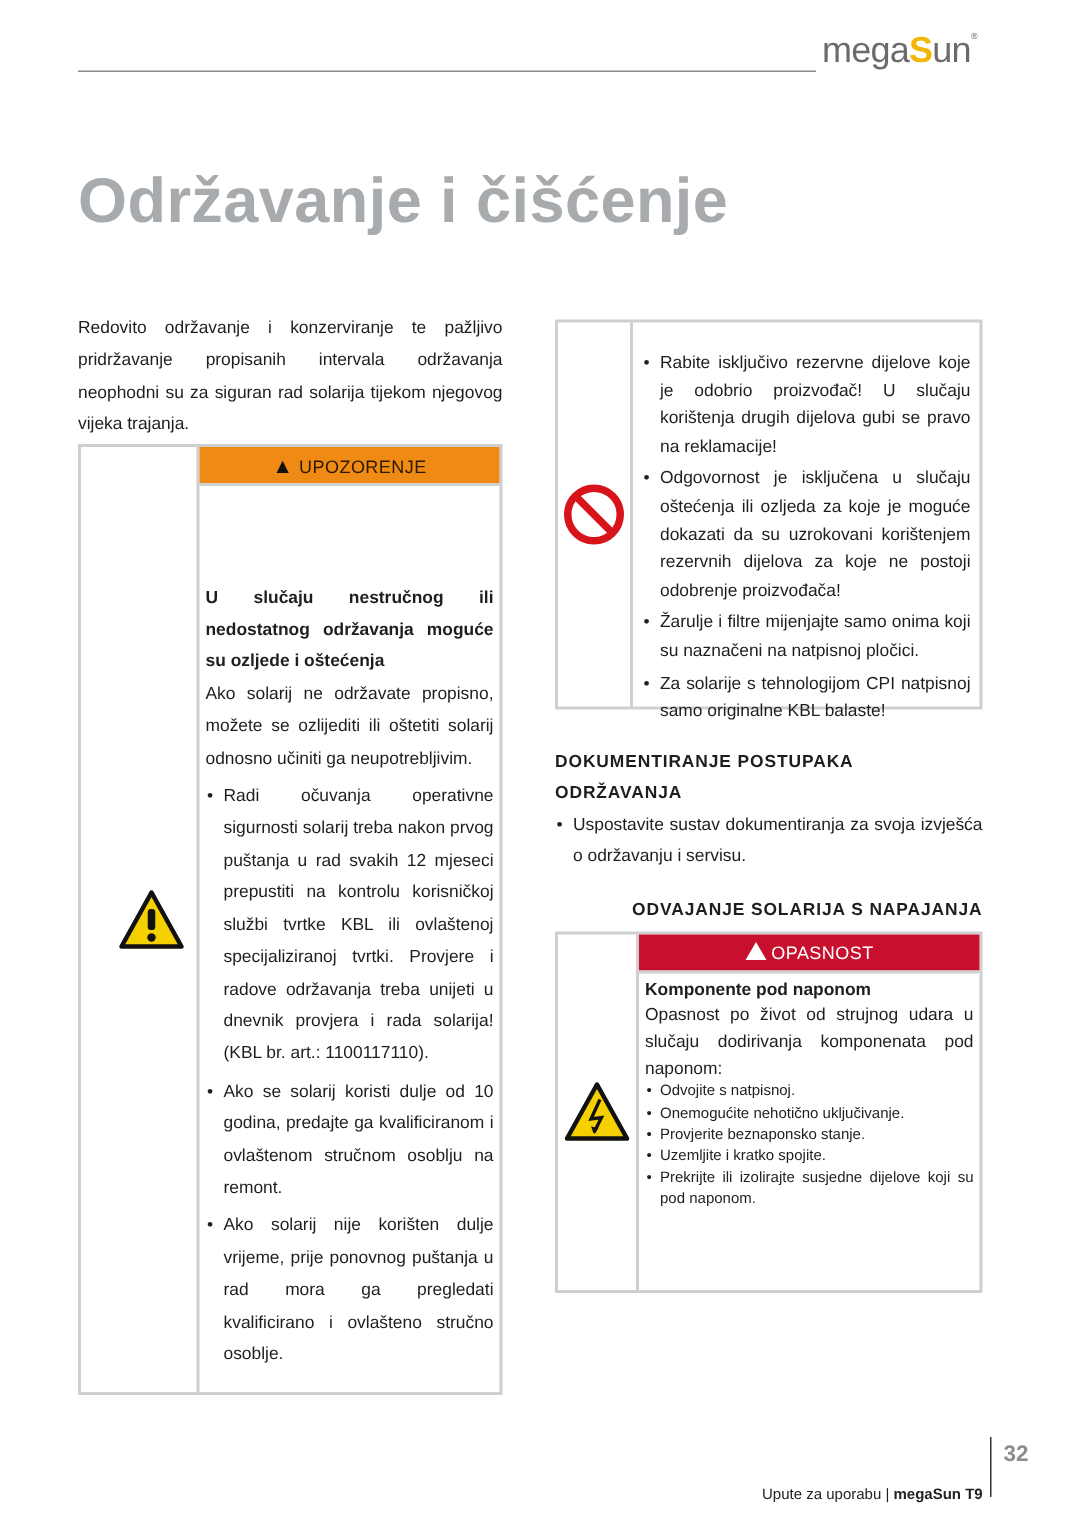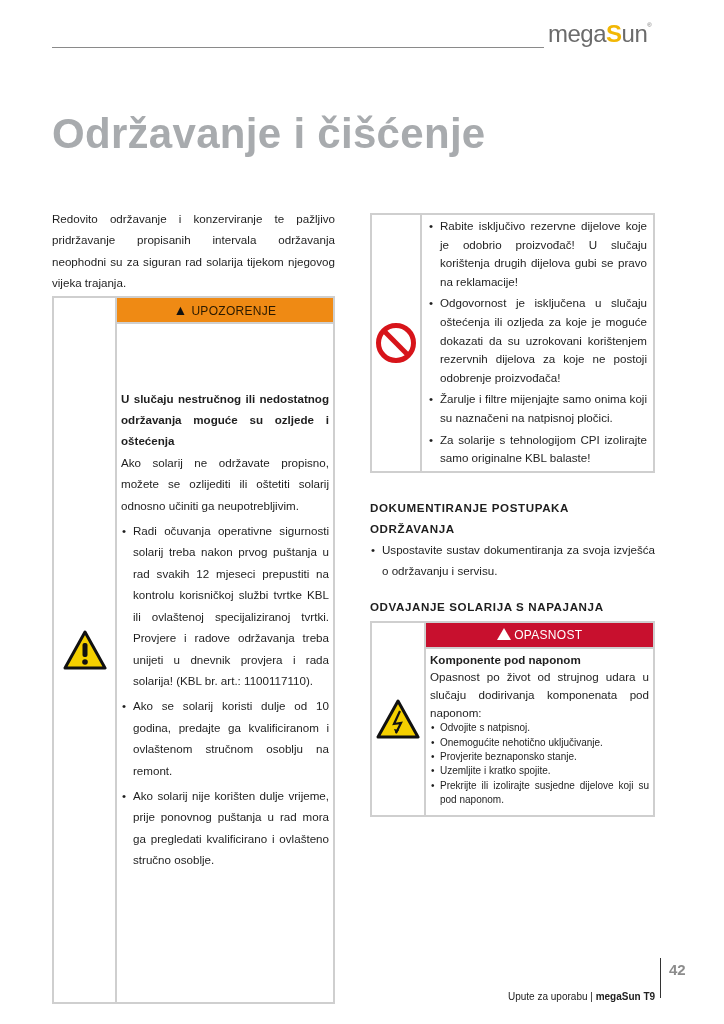--- a/index.html
+++ b/index.html
@@ -12,45 +12,45 @@
   .title { position:absolute; left:52px; top:110px; font-size:42px; font-weight:bold; color:#a8abae; letter-spacing:0.3px; margin:0; }
 
   .col-left { position:absolute; left:52px; top:208px; width:283px; }
   .col-right { position:absolute; left:370px; top:213px; width:285px; }
 
   .p { font-size:11.6px; line-height:21.4px; text-align:justify; margin:0; }
   .tbl { border:2px solid #cfcfcf; display:flex; box-sizing:border-box; }
   .tbl .icon-col { border-right:2px solid #cfcfcf; display:flex; align-items:center; justify-content:center; }
   .tbl .text-col { flex:1; display:flex; flex-direction:column; }
 
-  .warn-tbl { margin-top:2px; height:708px; }
+  .warn-tbl { margin-top:2px; height:634px;padding-left:16px; }
   .warn-tbl .icon-col { width:61px; }
   .banner { color:#fff; font-size:12px; text-align:center; height:24px; line-height:24px; letter-spacing:0.3px; }
   .banner.orange { background:#ef8a14; color:#2a1a00; }
   .banner.red { background:#c8102e; }
   .cell { border-top:2px solid #cfcfcf; padding:0 4px; flex:1; display:flex; flex-direction:column; }
   .warn-body { justify-content:flex-start; padding-top:64px; font-size:11.6px; line-height:21.4px; text-align:justify; }
   .bold { font-weight:bold; }
   ul { list-style:none; margin:0; padding:0; }
   li { position:relative; padding-left:12px; text-align:justify; }
   li::before { content:"\2022"; position:absolute; left:1px; }
   .warn-body li { margin-top:4px; }
 
   .prohib-tbl { height:260px; }
   .prohib-tbl .icon-col { width:48px; }
-  .prohib-tbl .text-col { padding:2px 6px 0 6px; font-size:11.6px; line-height:18.6px; }
+  .prohib-tbl .text-col { padding:18px 6px 0 6px; font-size:11.6px; line-height:18.6px; }
   .prohib-tbl li { margin-bottom:3px; }
 
   .section-h { font-size:11.6px; font-weight:bold; letter-spacing:0.6px; line-height:21px; margin:0; }
   .sec1 { margin-top:24px; }
   .sec-list { font-size:11.6px; line-height:21.4px; }
   .sec-list li { margin-bottom:5px; }
-  .sec2 { margin-top:14px; }
+  .sec2 { margin-top:14px;text-align:right; }
 
-  .danger-tbl { margin-top:4px; height:196px; }
+  .danger-tbl { margin-top:4px; height:241px; }
   .danger-tbl .icon-col { width:52px; }
   .danger-body { padding:2px 4px 0 4px; font-size:11.6px; line-height:17.6px; }
   .danger-body .sub li { font-size:10px; line-height:14.4px; padding-left:10px; }
 
   .footer { position:absolute; left:508px; top:965px; font-size:10px; color:#222;margin-top:26px; }
   .footer .bold { font-weight:bold; }
   .footer-line { position:absolute; left:660px; top:958px; width:1px; height:40px; background:#333; }
   .page-num { position:absolute; left:669px; top:961px; font-size:15px; font-weight:bold; color:#8c8c8c; }
 </style>
 </head>
@@ -98,21 +98,21 @@
       <svg width="42" height="42" viewBox="0 0 42 42">
         <circle cx="21" cy="21" r="17.5" fill="#fff" stroke="#d7141a" stroke-width="5"></circle>
         <line x1="8.6" y1="8.6" x2="33.4" y2="33.4" stroke="#d7141a" stroke-width="5"></line>
       </svg>
     </div>
     <div class="text-col">
       <ul>
         <li>Rabite isključivo rezervne dijelove koje je odobrio proizvođač! U slučaju korištenja drugih dijelova gubi se pravo na reklamacije!</li>
         <li>Odgovornost je isključena u slučaju oštećenja ili ozljeda za koje je moguće dokazati da su uzrokovani korištenjem rezervnih dijelova za koje ne postoji odobrenje proizvođača!</li>
         <li>Žarulje i filtre mijenjajte samo onima koji su naznačeni na natpisnoj pločici.</li>
-        <li>Za solarije s tehnologijom CPI izolirajte samo originalne KBL balaste!</li>
+        <li>Za solarije s tehnologijom CPI natpisnoj samo originalne KBL balaste!</li>
       </ul>
     </div>
   </div>
 
   <h2 class="section-h sec1">DOKUMENTIRANJE POSTUPAKA ODRŽAVANJA</h2>
   <ul class="sec-list">
     <li>Uspostavite sustav dokumentiranja za svoja izvješća o održavanju i servisu.</li>
   </ul>
 
   <h2 class="section-h sec2">ODVAJANJE SOLARIJA S NAPAJANJA</h2>
@@ -141,13 +141,13 @@
         </ul>
       </div>
     </div>
   </div>
 </div>
 
 <div class="footer">
   <span>Upute za uporabu | </span><span class="bold">megaSun T9</span>
 </div>
 <div class="footer-line"></div>
-<div class="page-num">42</div>
+<div class="page-num">32</div>
 
 </body></html>

